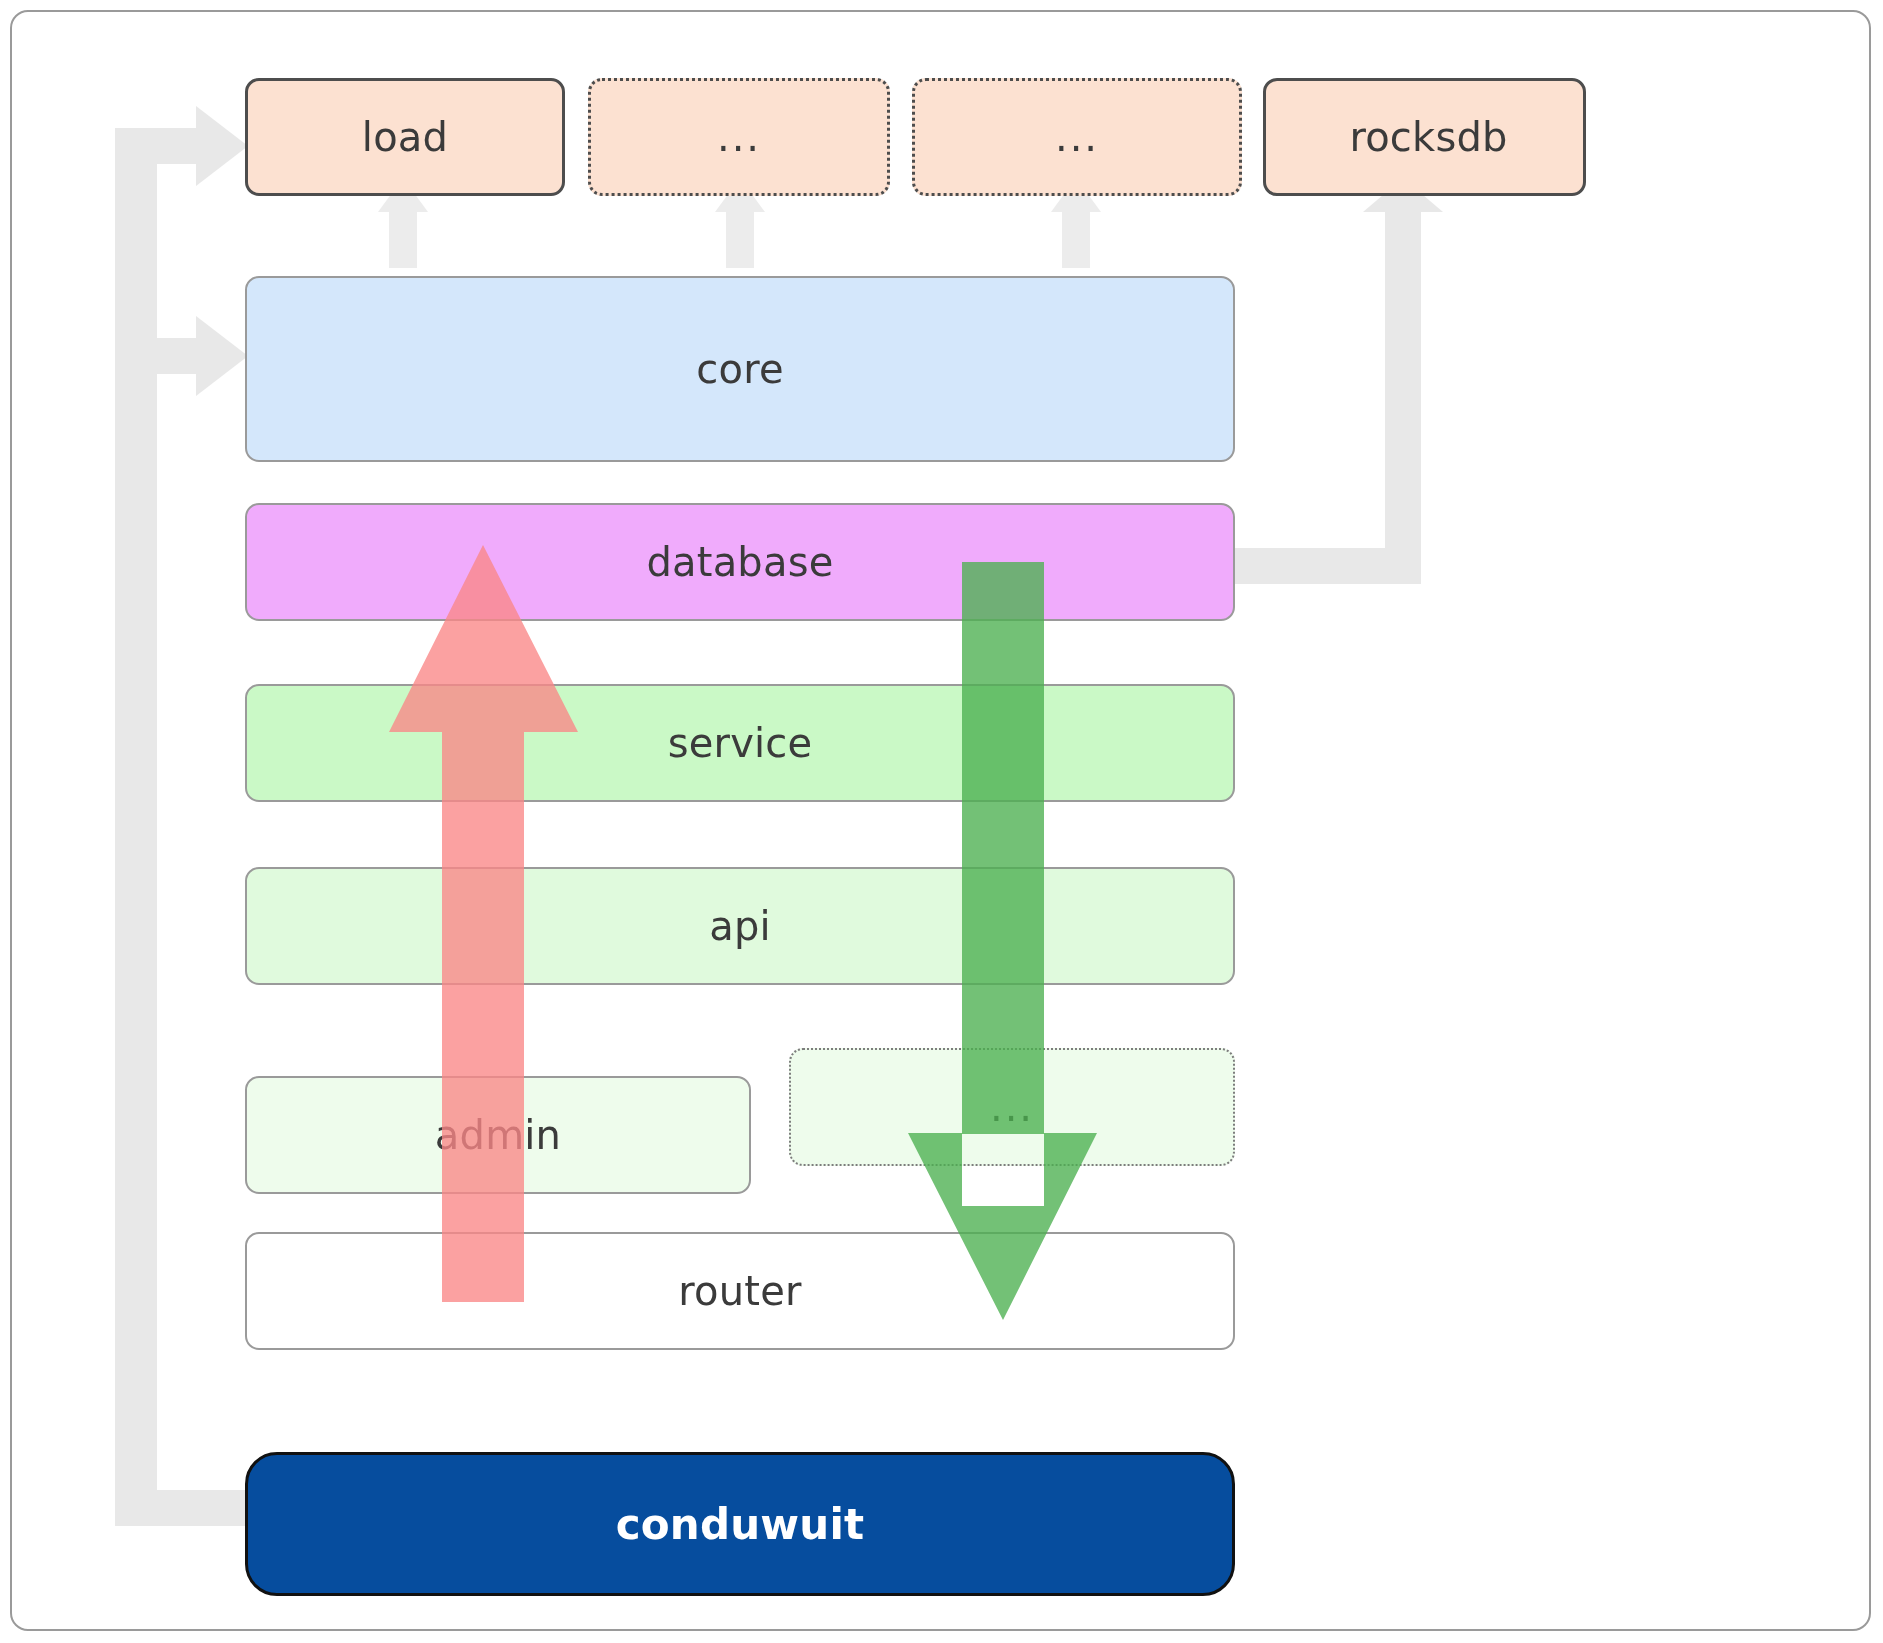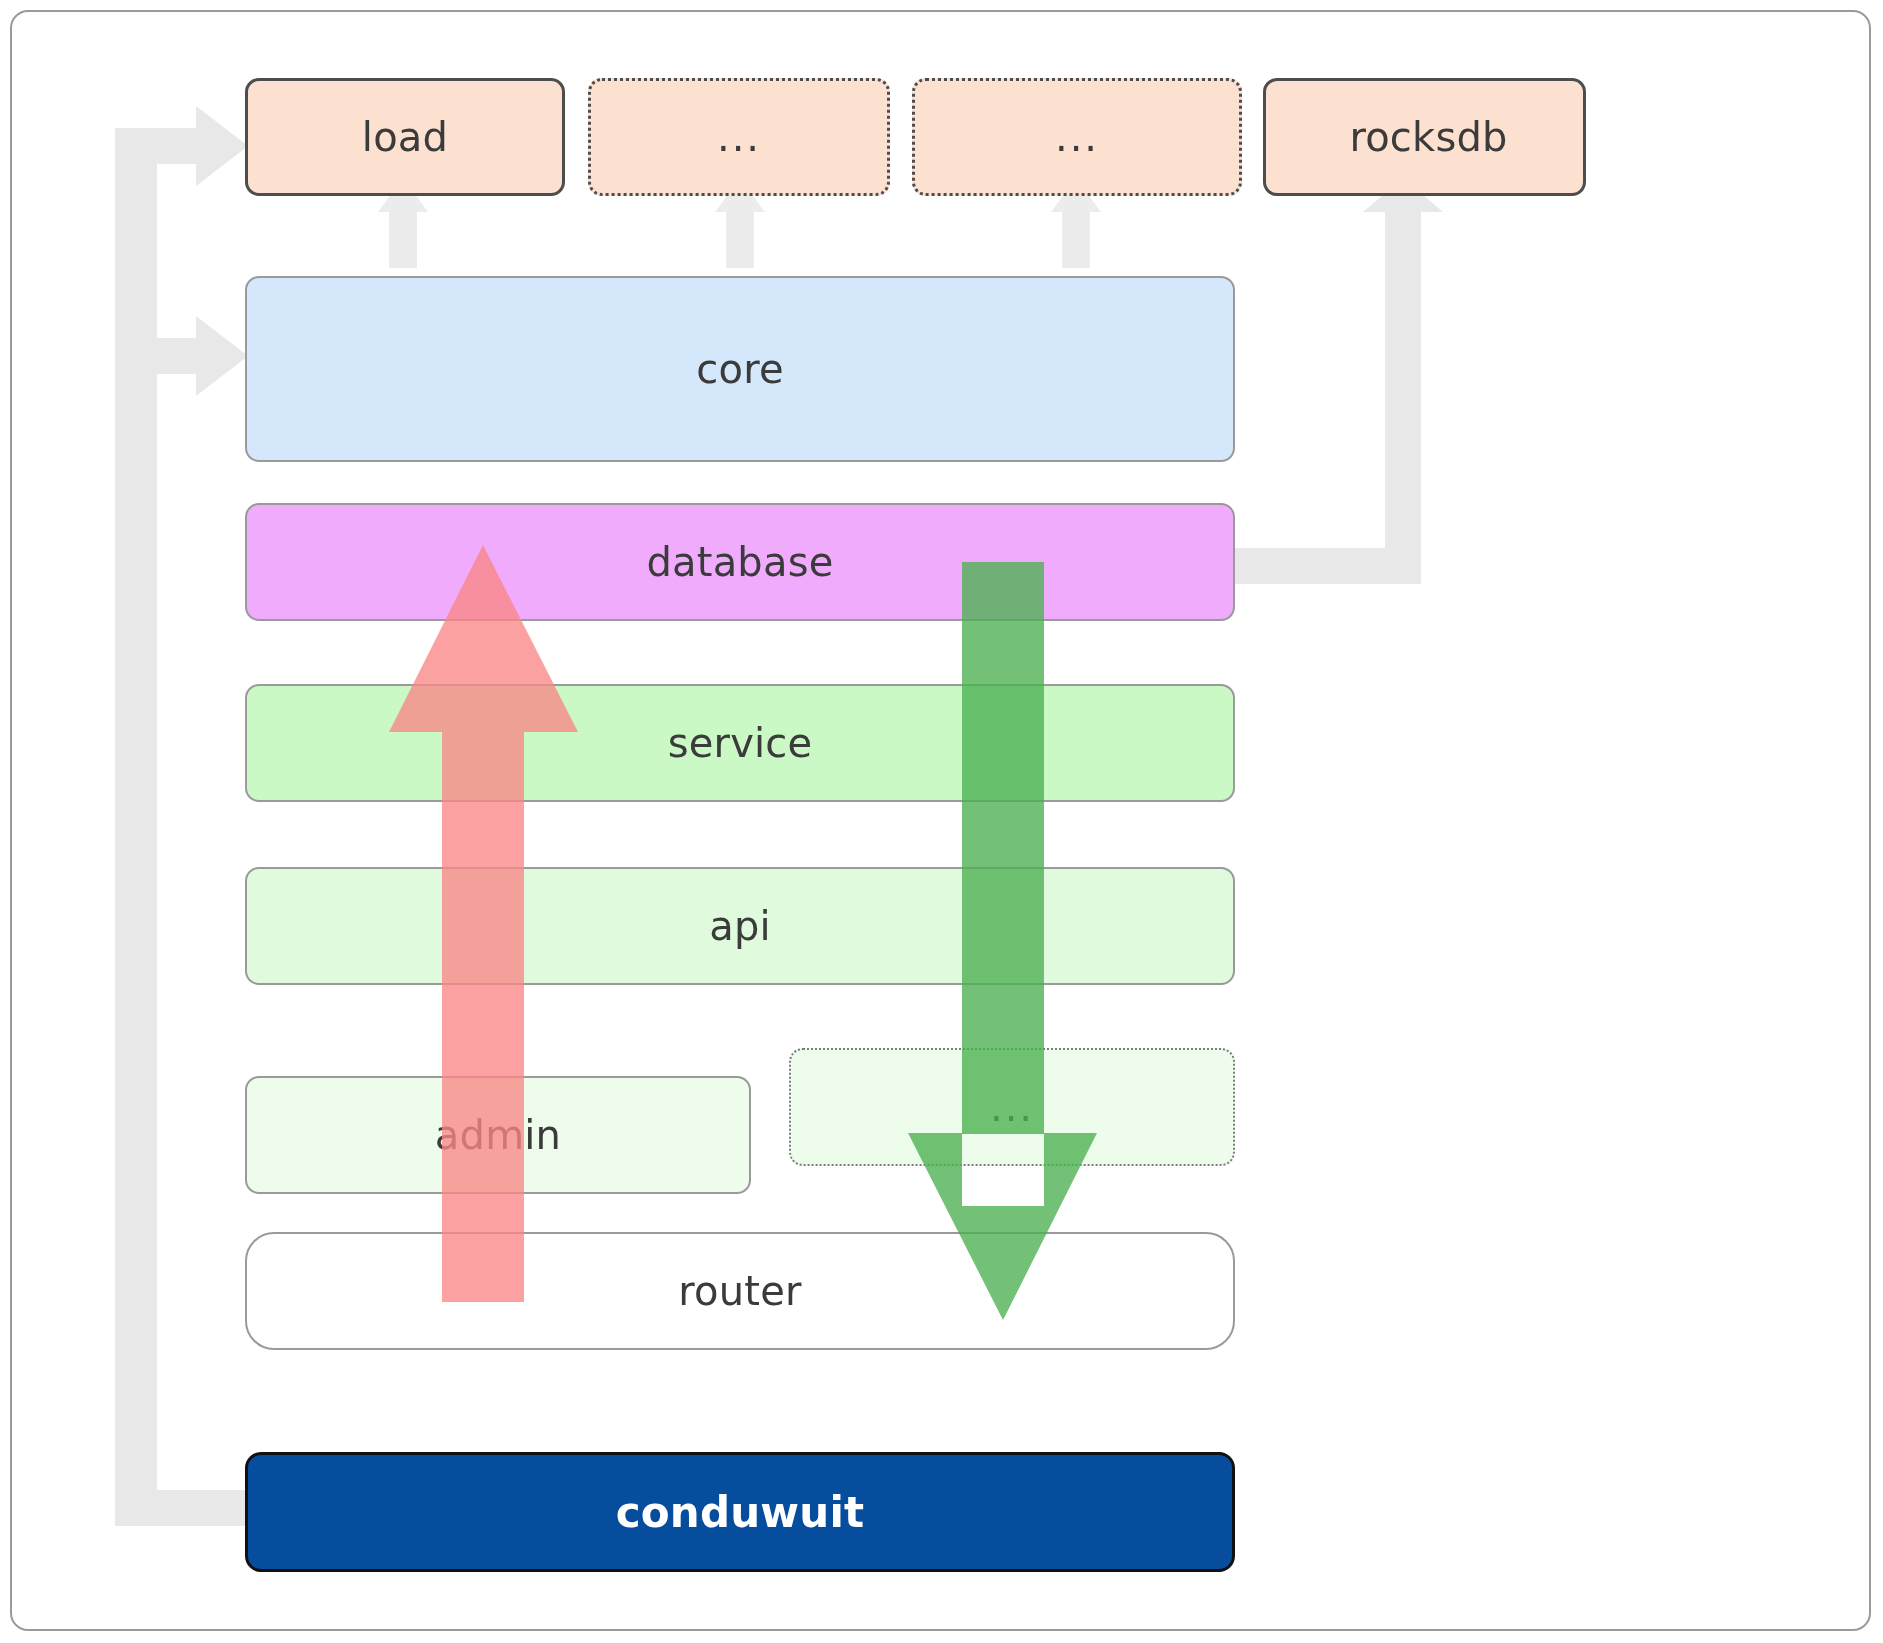--- a/index.html
+++ b/index.html
@@ -74,22 +74,22 @@
   }
   .node.conduwuit {
     background: #064d9e;
     border: 3px solid #111111;
     color: #ffffff;
     font-size: 42px;
     font-weight: bold;
     left: 245px;
     top: 1452px;
     width: 990px;
-    height: 120px;
-    border-radius: 16px;
+    height: 144px;
+    border-radius: 32px;
   }
   .dots {
     font-size: 40px;
     line-height: 0;
     color: #3b3b3b;
     letter-spacing: 2px;
   }
   .legend {
     position: absolute;
     left: 1325px;
@@ -195,21 +195,21 @@
   </div>
 
   <div class="node lyr" style="top:1048px; width:506px; background:#eefcec;margin-top:28px;">
     <span class="lbl-text">admin</span>
   </div>
 
   <div class="node lyr dotted" style="top:1048px; left:789px; width:446px; background:#eefcec;">
     <span class="lbl-text dots">...</span>
   </div>
 
-  <div class="node lyr" style="top:1232px; background:#ffffff;border-radius:29px;">
+  <div class="node lyr" style="top:1232px; background:#ffffff;">
     <span class="lbl-text">router</span>
   </div>
 
   <div class="node conduwuit">
     <span class="lbl-text">conduwuit</span>
   </div>
 
   <svg class="layer" viewBox="0 0 1883 1643">
 
     <g fill="#fa8686" fill-opacity="0.78">

